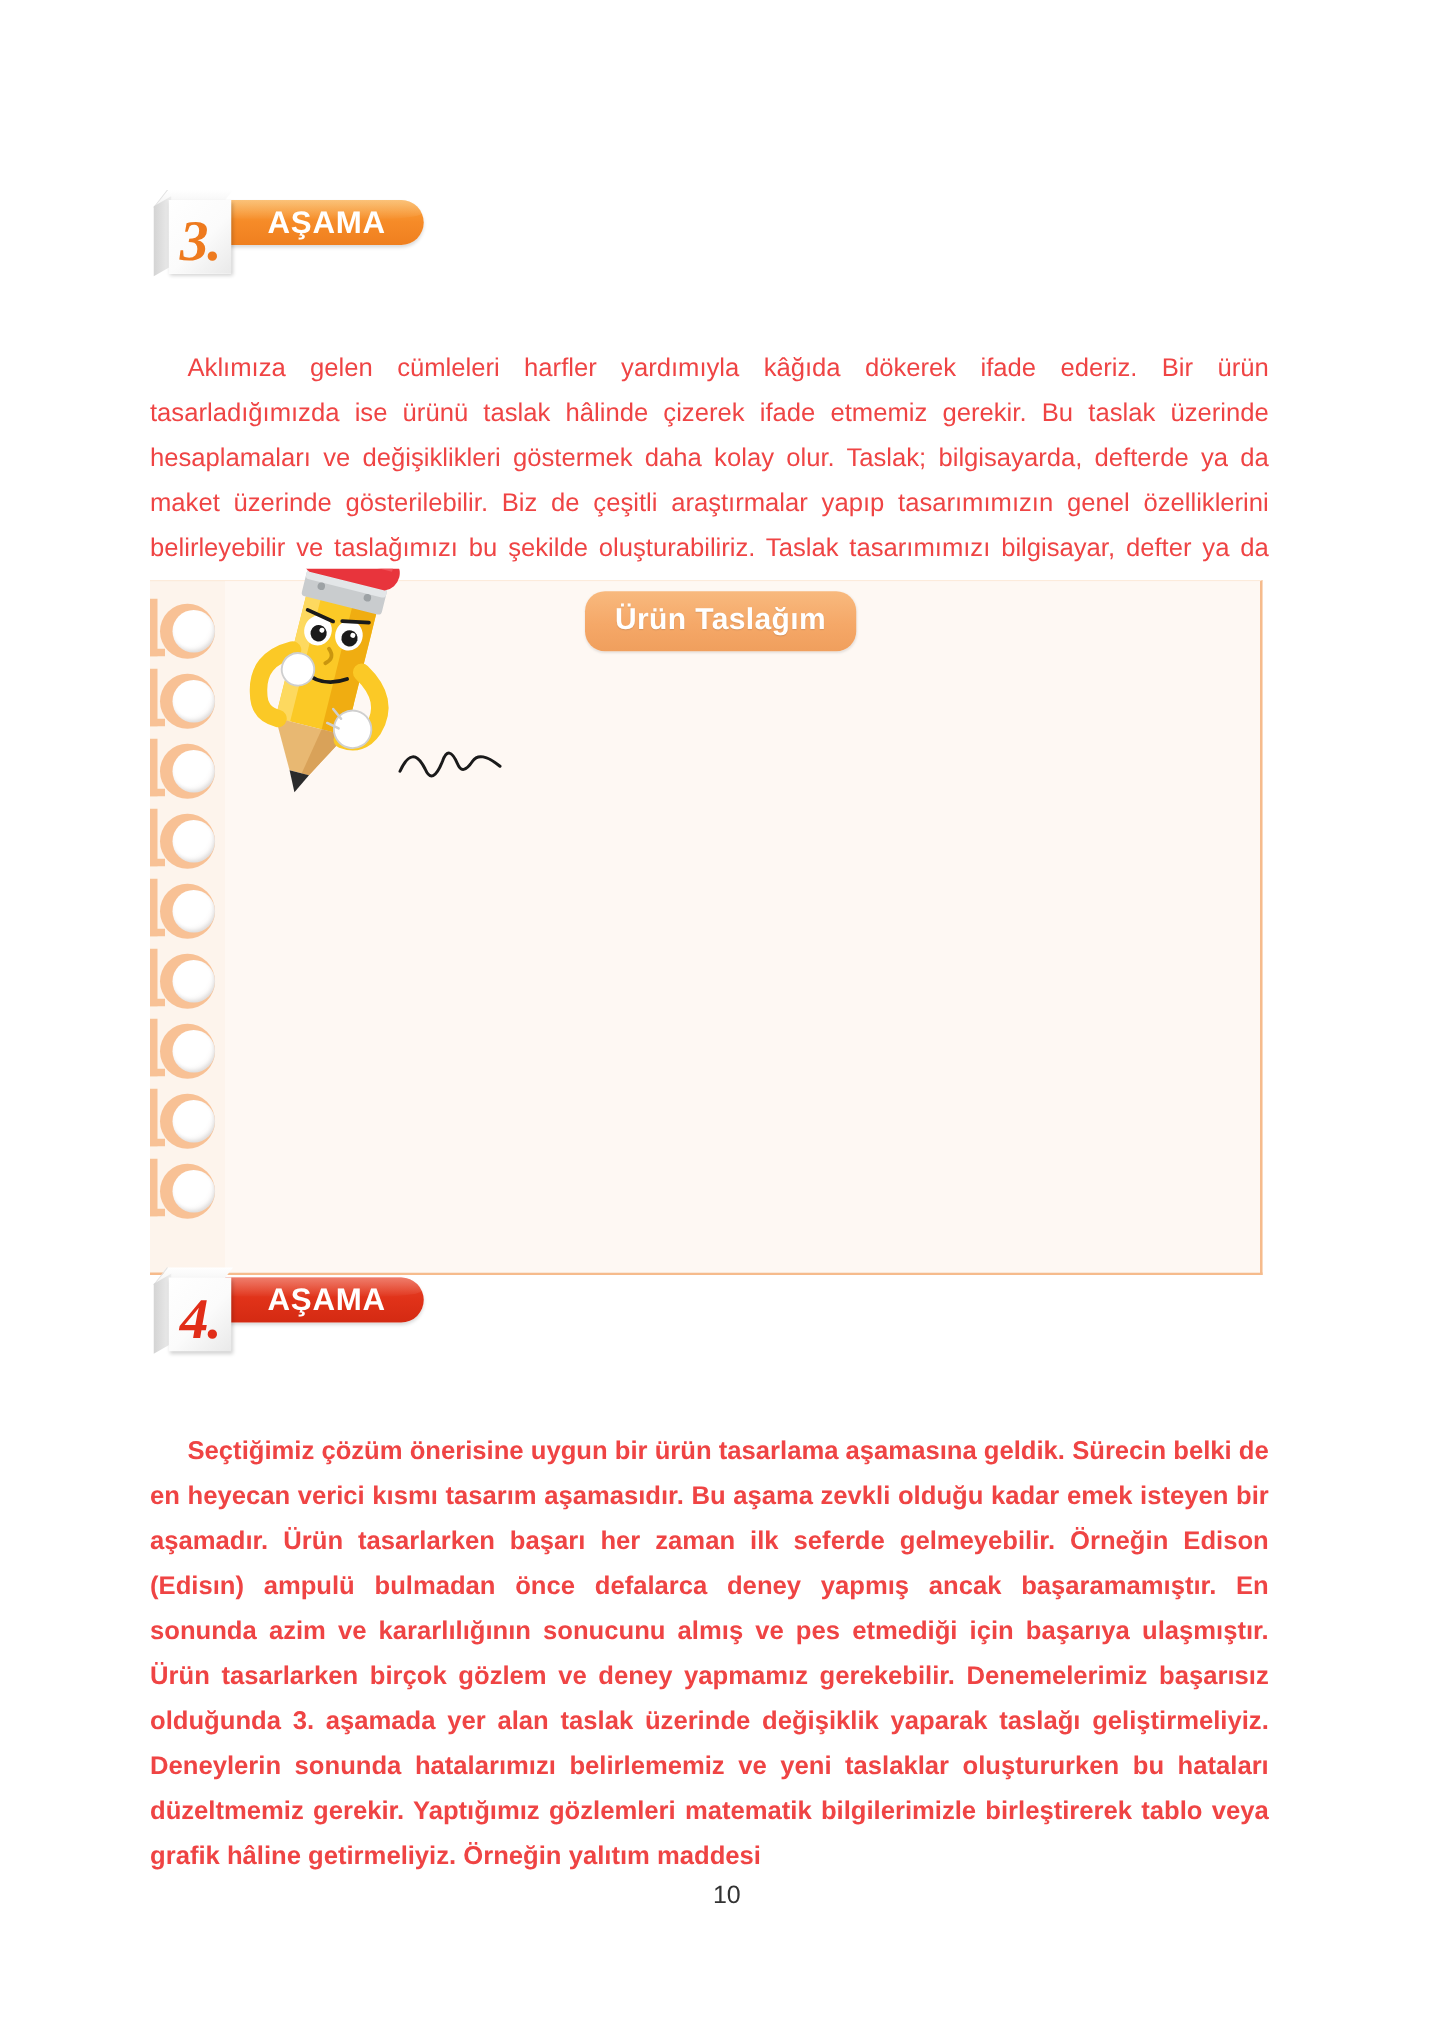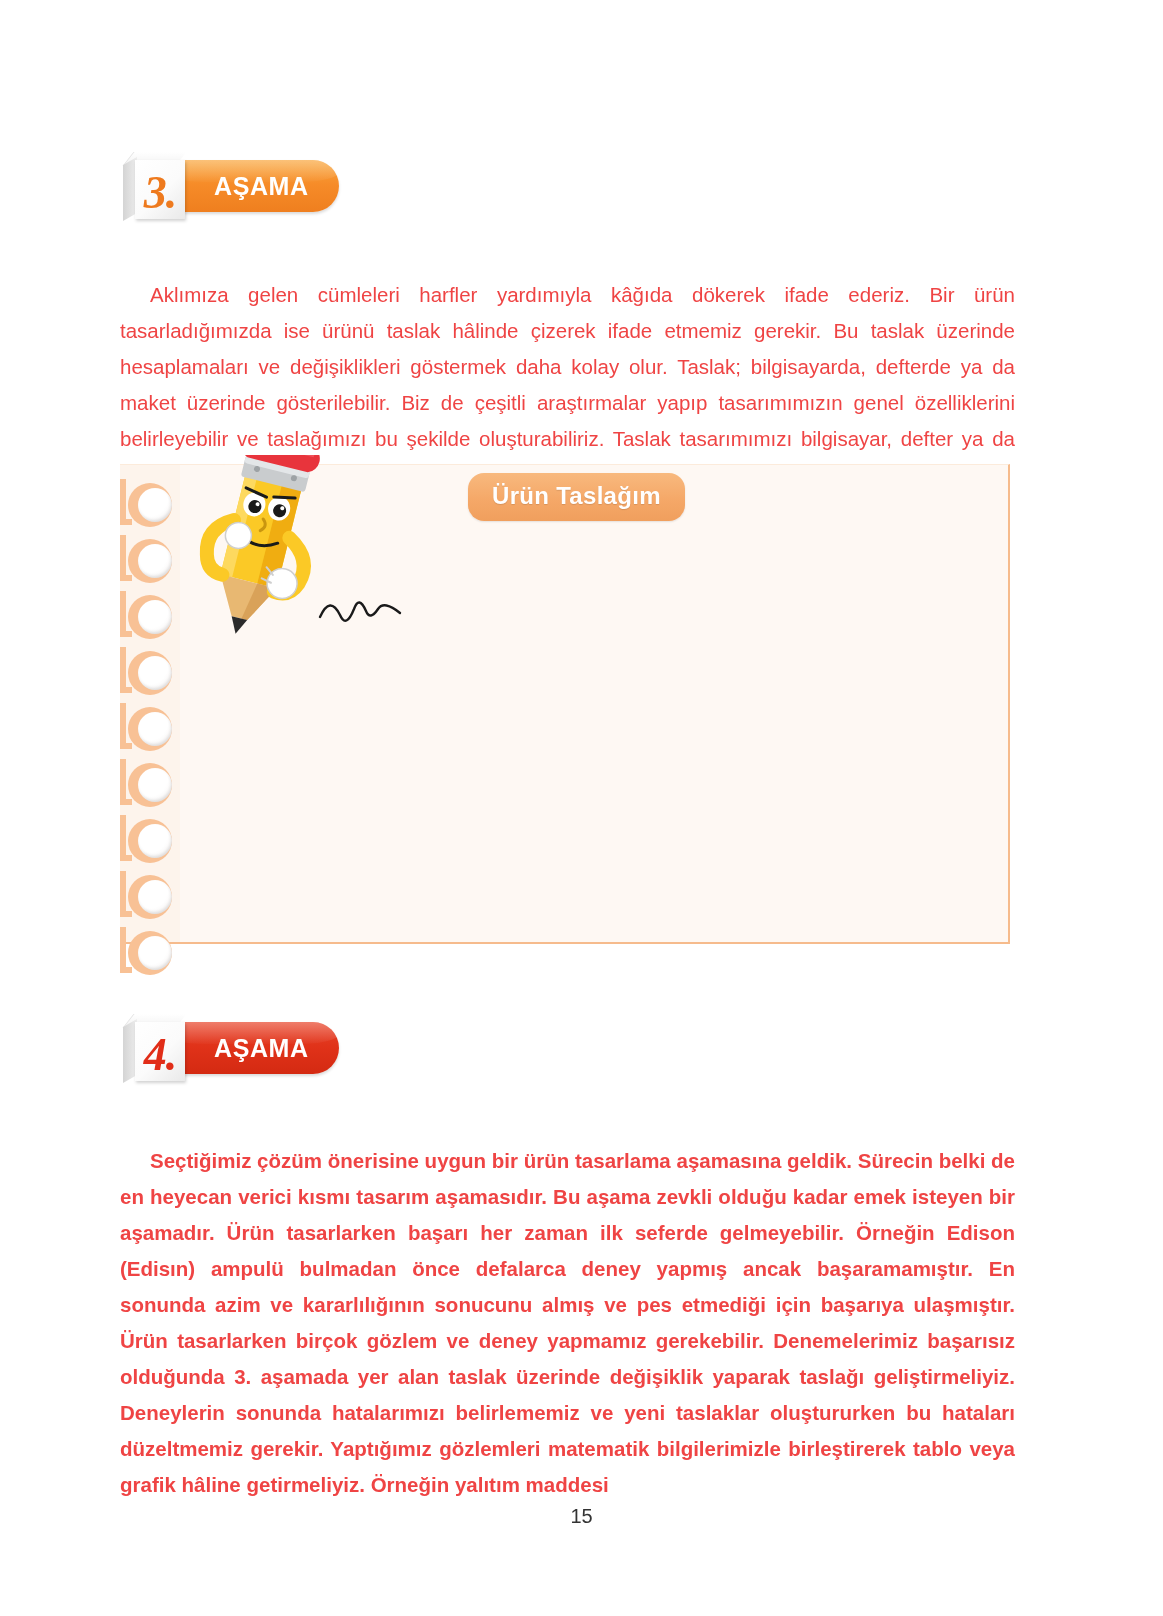--- a/index.html
+++ b/index.html
@@ -73,21 +73,21 @@
     font-style: italic;
     font-weight: bold;
     font-size: 46px;
     line-height: 1;
     margin-top: 6px;
     letter-spacing: -1px;
   }
   .stage-pill {
     position: relative;
     margin-left: -22px;
-    height: 52px;
+    height: 36px;
     border-radius: 10px 26px 26px 10px;
     padding: 0 30px 0 48px;
     display: flex;
     align-items: center;
     box-shadow: 0 2px 3px rgba(0,0,0,0.15);
     z-index: 1;
     overflow: hidden;
     text-align: right;
   }
   .stage-pill::after {
@@ -135,21 +135,21 @@
   .body-text p.indent { text-indent: 30px; }
   .para-top { top: 232px; }
   .para-bottom { top: 1098px; font-weight: bold; }
 
   
   .notebook {
     position: absolute;
     left: 120px;
     top: 464px;
     width: 890px;
-    height: 480px;
+    height: 556px;
     background: #fdf4ec;
     border-right: 2px solid #f6bb8c;
     border-bottom: 2px solid #f6bb8c;
     border-top: 1px solid #fcebdb;
     box-sizing: border-box;
   }
   .notebook-inner {
     position: absolute;
     left: 60px;
     top: 0;
@@ -385,15 +385,15 @@
     </div>
     <div class="stage-pill">
       <span class="stage-label">AŞAMA</span>
     </div>
   </div>
 
   <div class="body-text para-bottom">
     <p class="indent">Seçtiğimiz çözüm önerisine uygun bir ürün tasarlama aşamasına geldik. Sürecin belki de en heyecan verici kısmı tasarım aşamasıdır. Bu aşama zevkli olduğu kadar emek isteyen bir aşamadır. Ürün tasarlarken başarı her zaman ilk seferde gelmeyebilir. Örneğin Edison (Edisın) ampulü bulmadan önce defalarca deney yapmış ancak başaramamıştır. En sonunda azim ve kararlılığının sonucunu almış ve pes etmediği için başarıya ulaşmıştır. Ürün tasarlarken birçok gözlem ve deney yapmamız gerekebilir. Denemelerimiz başarısız olduğunda 3. aşamada yer alan taslak üzerinde değişiklik yaparak taslağı geliştirmeliyiz. Deneylerin sonunda hatalarımızı belirlememiz ve yeni taslaklar oluştururken bu hataları düzeltmemiz gerekir. Yaptığımız gözlemleri matematik bilgilerimizle birleştirerek tablo veya grafik hâline getirmeliyiz. Örneğin yalıtım maddesi</p>
   </div>
 
-  <div class="page-number">15</div>
+  <div class="page-number">10</div>
 
 </div>
 
 </body></html>

